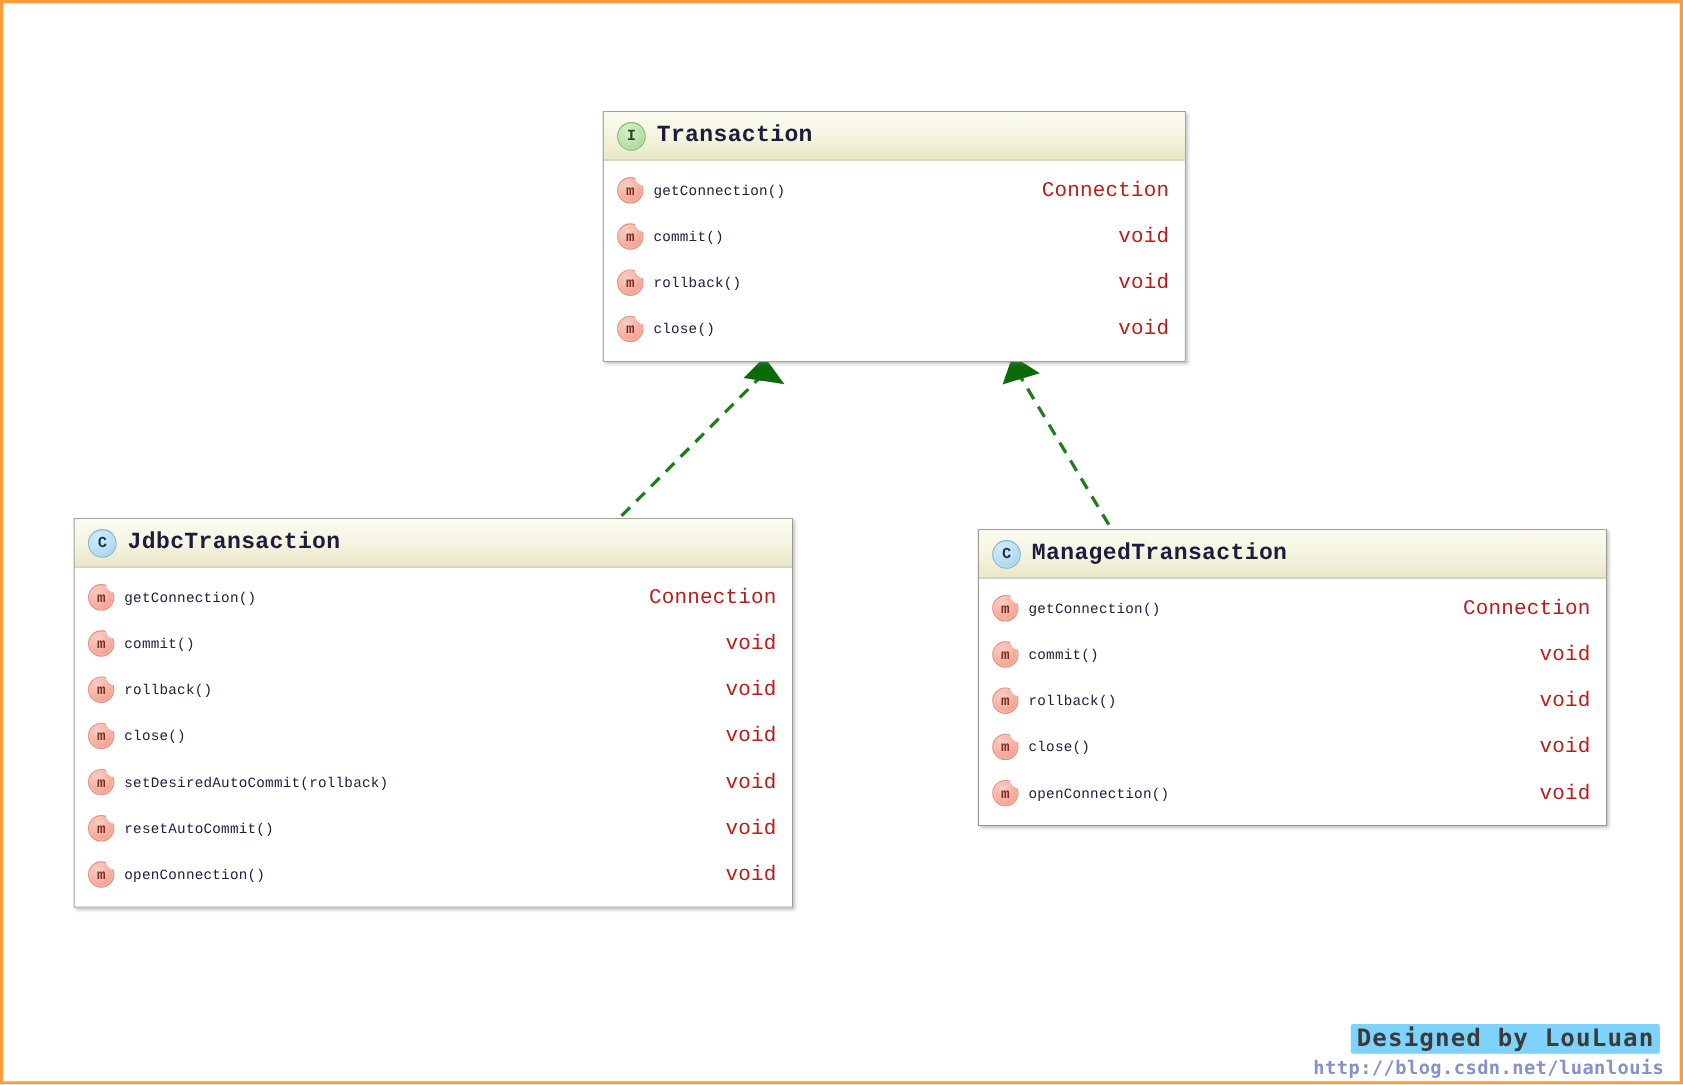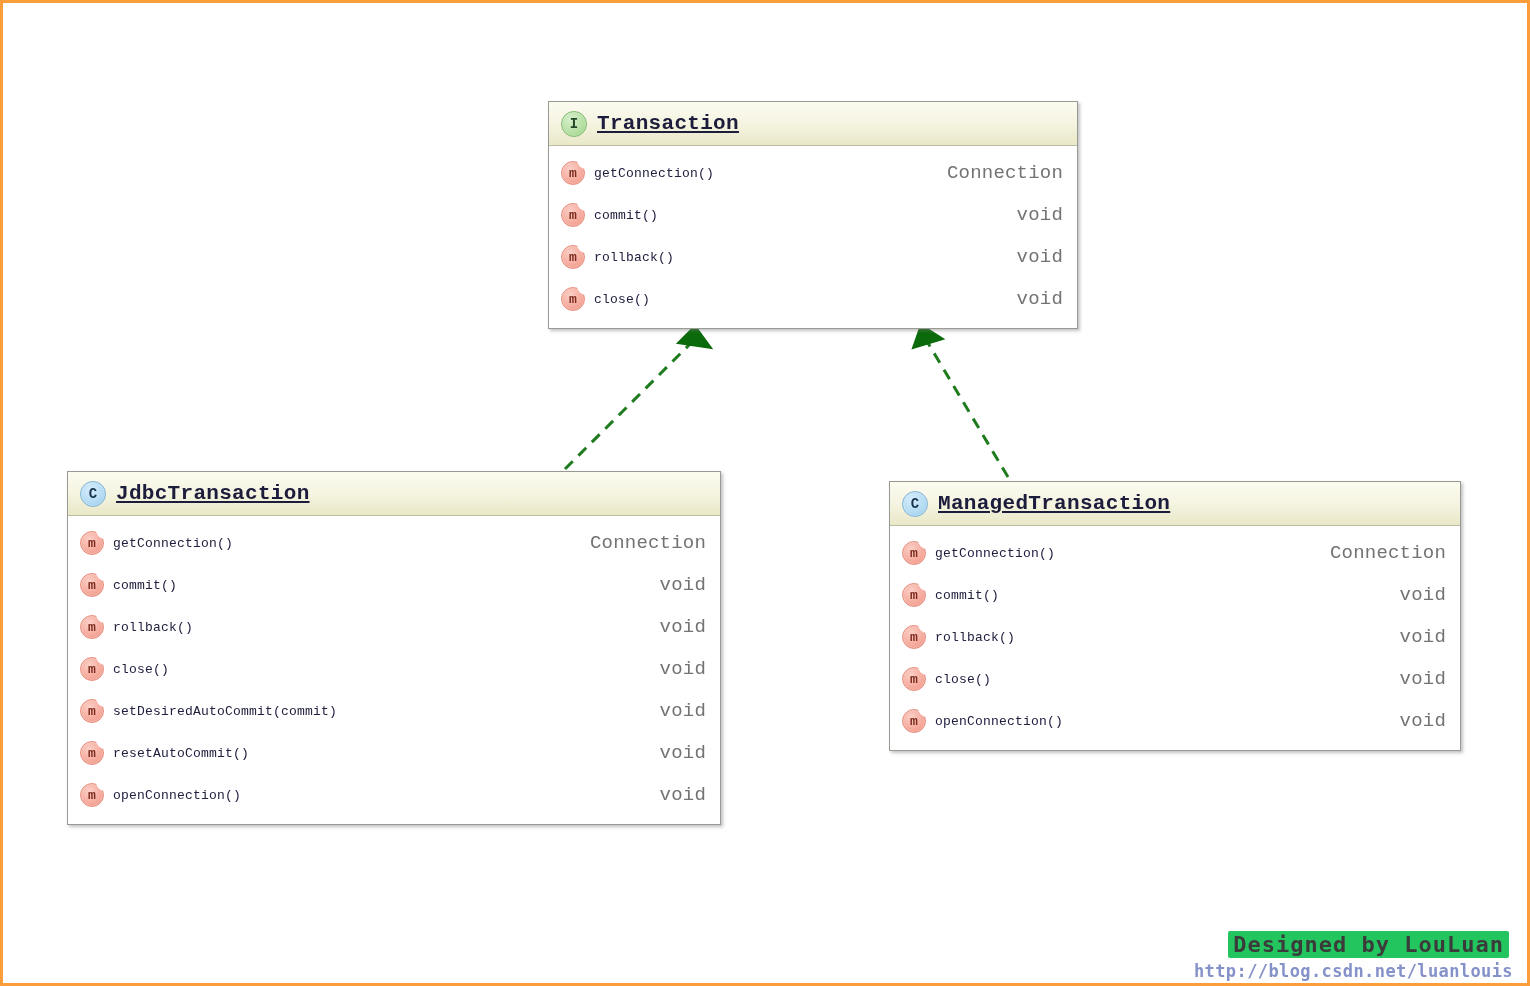--- a/index.html
+++ b/index.html
@@ -43,21 +43,20 @@
     border-bottom: 1px solid #bcbc9e;
     background: linear-gradient(to bottom, #fbfbf0 0%, #f6f5e3 45%, #e9e8c8 100%);
   }
   .uml-title {
     font-family: "Liberation Mono", "DejaVu Sans Mono", monospace;
     font-size: 21px;
     font-weight: bold;
     color: #1c1c3c;
     letter-spacing: 0.3px;
     white-space: nowrap;
-    text-decoration: underline;
   }
   .uml-body {
     padding: 6px 0 8px 0;
     background: #ffffff;
   }
   .uml-row {
     position: relative;
     display: flex;
     align-items: center;
     height: 42px;
@@ -67,21 +66,21 @@
   .member-name {
     font-family: "Liberation Mono", "DejaVu Sans Mono", monospace;
     font-size: 13px;
     color: #20203f;
     letter-spacing: 0.2px;
   }
   .member-type {
     margin-left: auto;
     font-family: "Liberation Mono", "DejaVu Sans Mono", monospace;
     font-size: 19px;
-    color: #737373;
+    color: #b91c1c;
     letter-spacing: 0.2px;
     padding-left: 26px;
   }
 
   
   .icon {
     flex: 0 0 auto;
     display: inline-flex;
     align-items: center;
     justify-content: center;
@@ -139,21 +138,21 @@
   
   .wm-designed {
     position: absolute;
     right: 18px;
     top: 928px;
     font-family: "DejaVu Sans Mono", "Liberation Mono", monospace;
     font-size: 22px;
     font-weight: bold;
     letter-spacing: 1px;
     color: #3b3b3b;
-    background: #22c55e;
+    background: #7dd3fc;
     padding: 1px 5px;
     border-radius: 2px;
   }
   .wm-url {
     position: absolute;
     right: 14px;
     top: 958px;
     font-family: "DejaVu Sans Mono", "Liberation Mono", monospace;
     font-size: 17px;
     font-weight: bold;
@@ -238,21 +237,21 @@
         <span class="member-name">rollback()</span>
         <span class="member-type">void</span>
       </div>
       <div class="uml-row">
         <span class="icon icon-method">m</span>
         <span class="member-name">close()</span>
         <span class="member-type">void</span>
       </div>
       <div class="uml-row">
         <span class="icon icon-method">m</span>
-        <span class="member-name">setDesiredAutoCommit(commit)</span>
+        <span class="member-name">setDesiredAutoCommit(rollback)</span>
         <span class="member-type">void</span>
       </div>
       <div class="uml-row">
         <span class="icon icon-method">m</span>
         <span class="member-name">resetAutoCommit()</span>
         <span class="member-type">void</span>
       </div>
       <div class="uml-row">
         <span class="icon icon-method">m</span>
         <span class="member-name">openConnection()</span>

